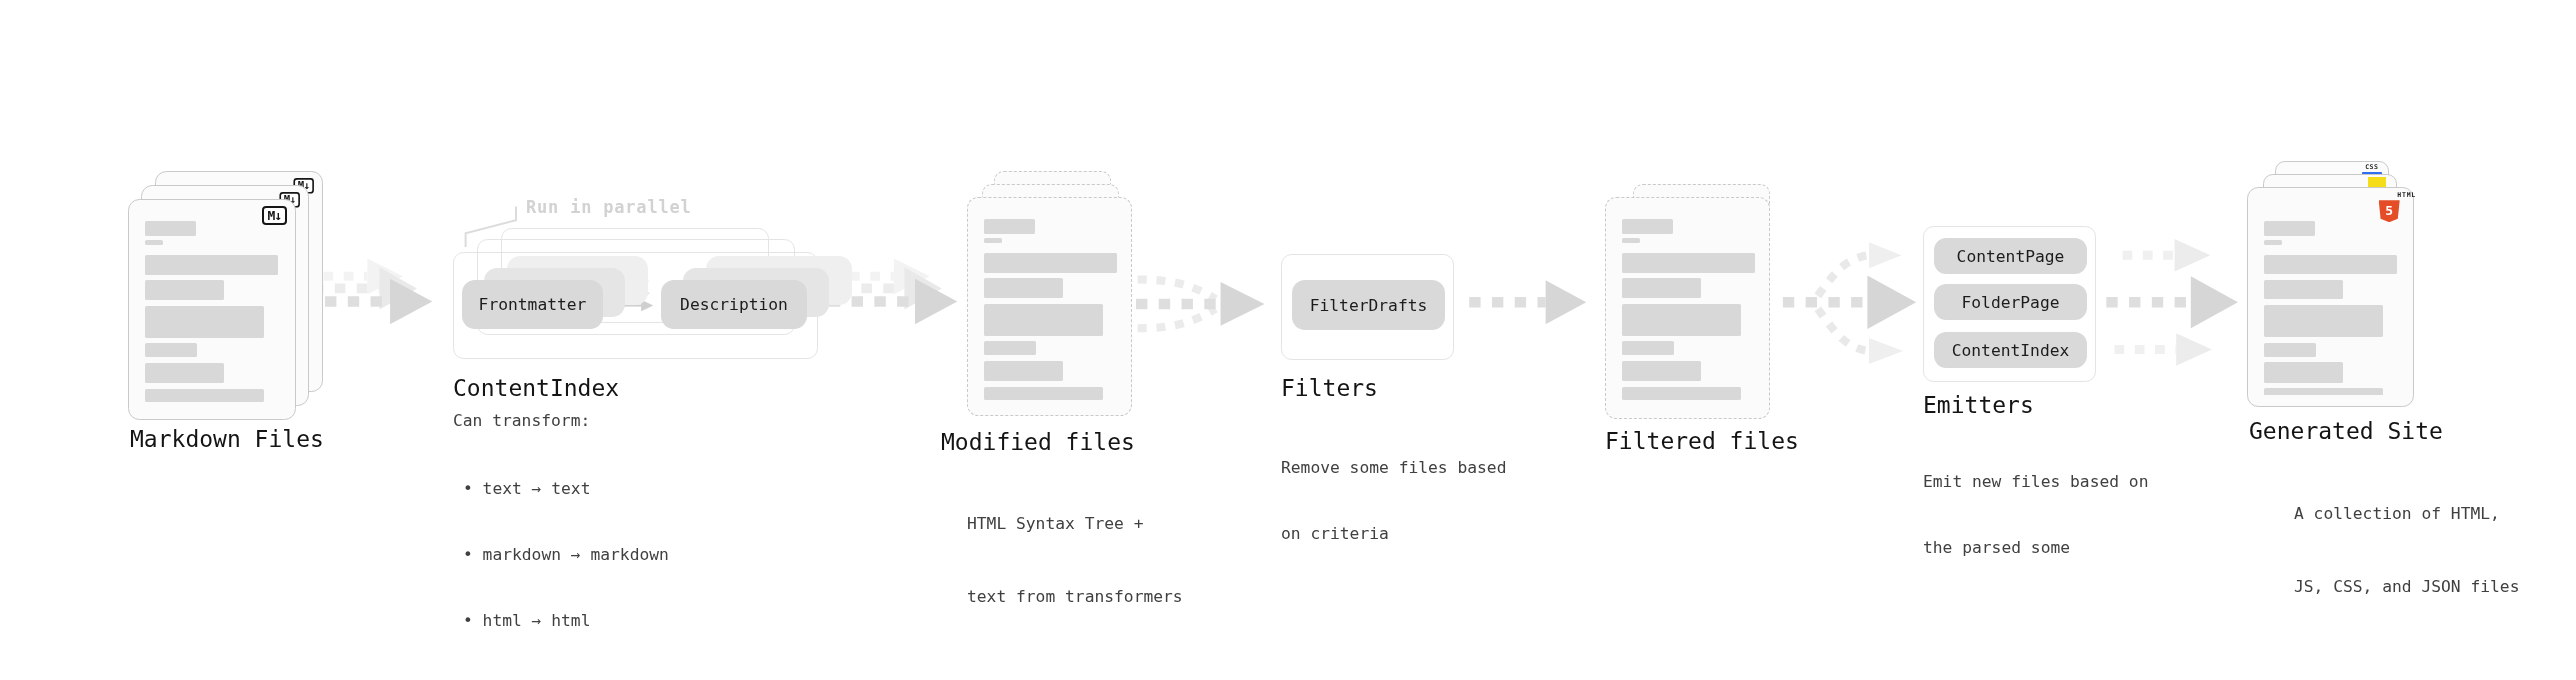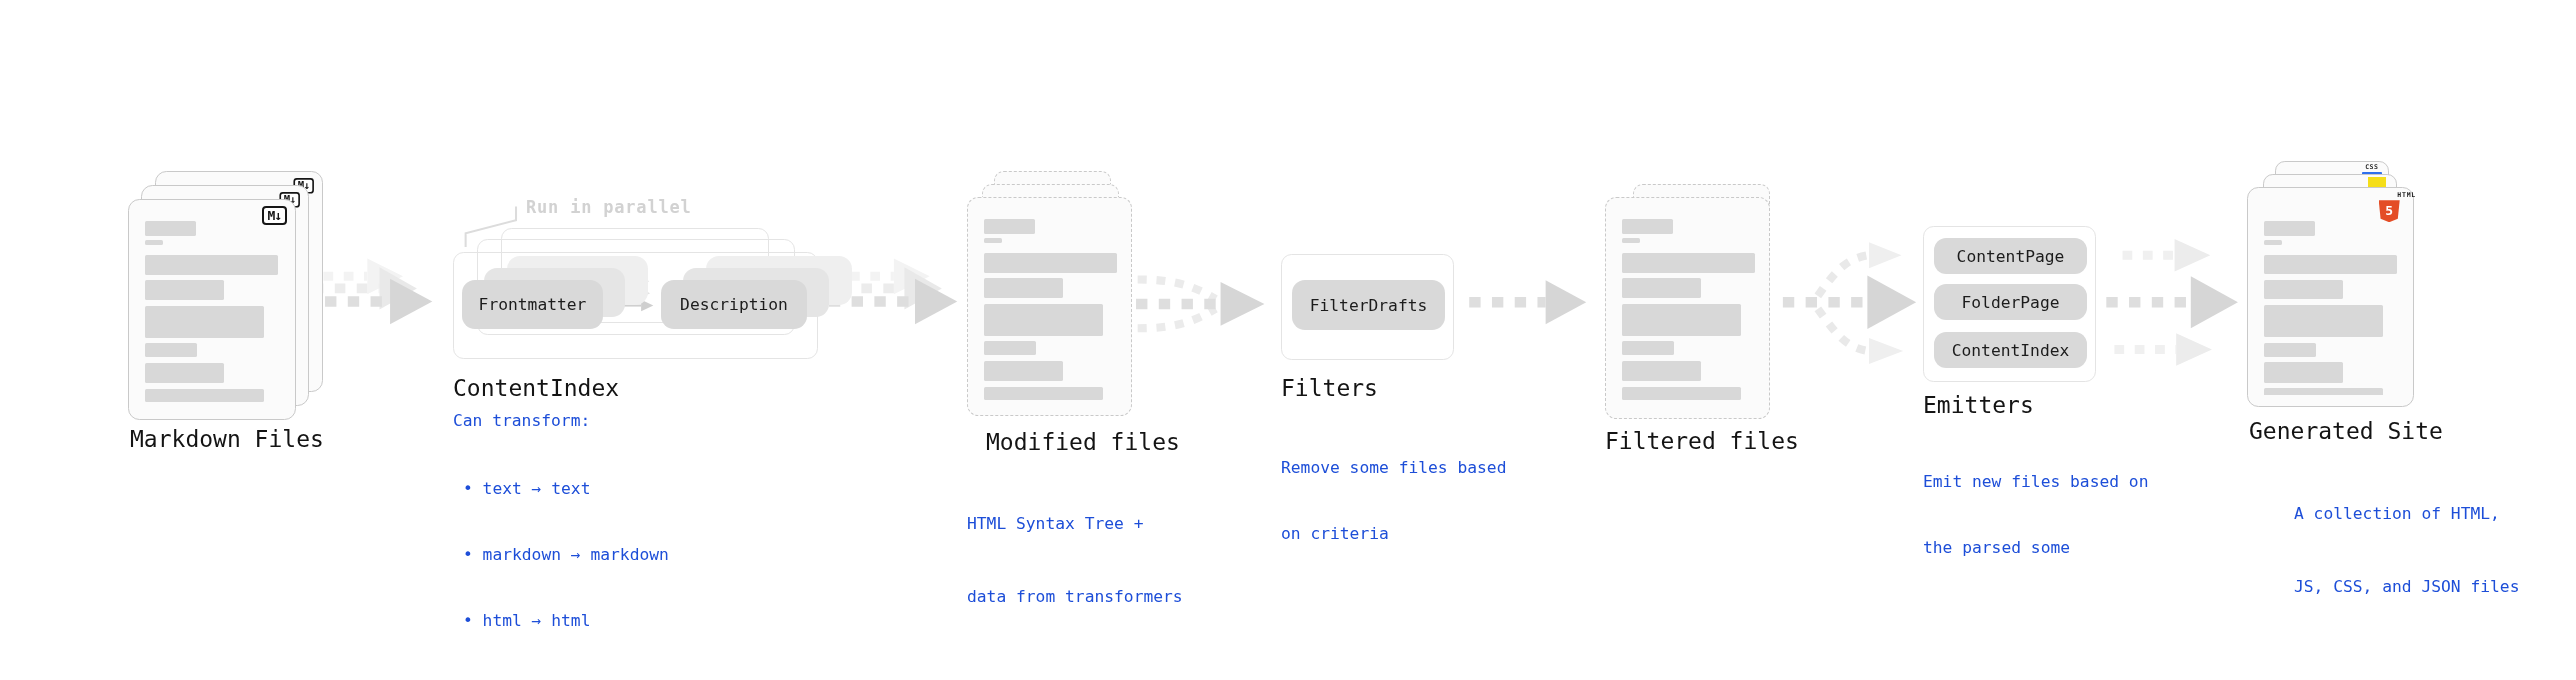--- a/index.html
+++ b/index.html
@@ -45,21 +45,21 @@
     box-sizing:border-box;
   }
   .pill{
     position:absolute;background:#d9d9d9;border-radius:13px;color:#1c1c1c;
     font-size:16.3px;display:flex;align-items:center;justify-content:center;box-sizing:border-box;
   }
   .pill.ghost1{background:#e5e5e5;color:transparent;}
   .pill.ghost2{background:#efefef;color:transparent;}
   
   .stage-title{position:absolute;font-size:23px;font-weight:500;color:#141414;white-space:pre;}
-  .body-text{position:absolute;font-size:16.3px;line-height:22px;color:#1d4ed8;white-space:pre;}
+  .body-text{position:absolute;font-size:16.3px;line-height:22px;color:#404040;white-space:pre;}
   .body-text div{white-space:pre;}
   .note-text{position:absolute;font-size:17px;color:#d2d2d2;letter-spacing:0.8px;white-space:pre;font-weight:bold;}
   .svg-layer{position:absolute;left:0;top:0;pointer-events:none;}
 </style>
 </head>
 <body>
 
 <div id="canvas">
 
   <svg class="svg-layer" width="2576" height="681" viewBox="0 0 3170 838">
@@ -179,24 +179,24 @@
           <div class="bar" style="width: 51px; height: 15.4px; margin-top: 0px;"></div>
           <div class="bar" style="width: 18px; height: 4.9px; margin-top: 4.1px;"></div>
           <div class="bar" style="width: 133px; height: 19.5px; margin-top: 9.8px;"></div>
           <div class="bar" style="width: 79px; height: 19.5px; margin-top: 5.7px;"></div>
           <div class="bar" style="width: 119px; height: 32px; margin-top: 5.7px;"></div>
           <div class="bar" style="width: 52px; height: 14px; margin-top: 5.7px;"></div>
           <div class="bar" style="width: 79px; height: 20.3px; margin-top: 5.7px;"></div>
           <div class="bar" style="width: 119px; height: 13px; margin-top: 5.7px;"></div>
         </div>
     </div>
-    <div class="stage-title" style="left:986px;top:429px;">Modified files</div>
+    <div class="stage-title" style="left:941px;top:429px;">Modified files</div>
     <div class="body-text" style="left:967px;top:463px;line-height:24.4px;">
       <div>HTML Syntax Tree +</div>
-      <div>data from transformers</div>
+      <div>text from transformers</div>
     </div>
   </div>
 
   <div>
     <div class="box-outline" style="left:1281px;top:254px;width:173px;height:106px;"></div>
     <div class="pill" style="left:1292px;top:280px;width:153px;height:50px;">FilterDrafts</div>
     <div class="stage-title" style="left:1281px;top:375px;">Filters</div>
     <div class="body-text" style="left:1281px;top:413px;">
       <div>Remove some files based</div>
       <div>on criteria</div>

